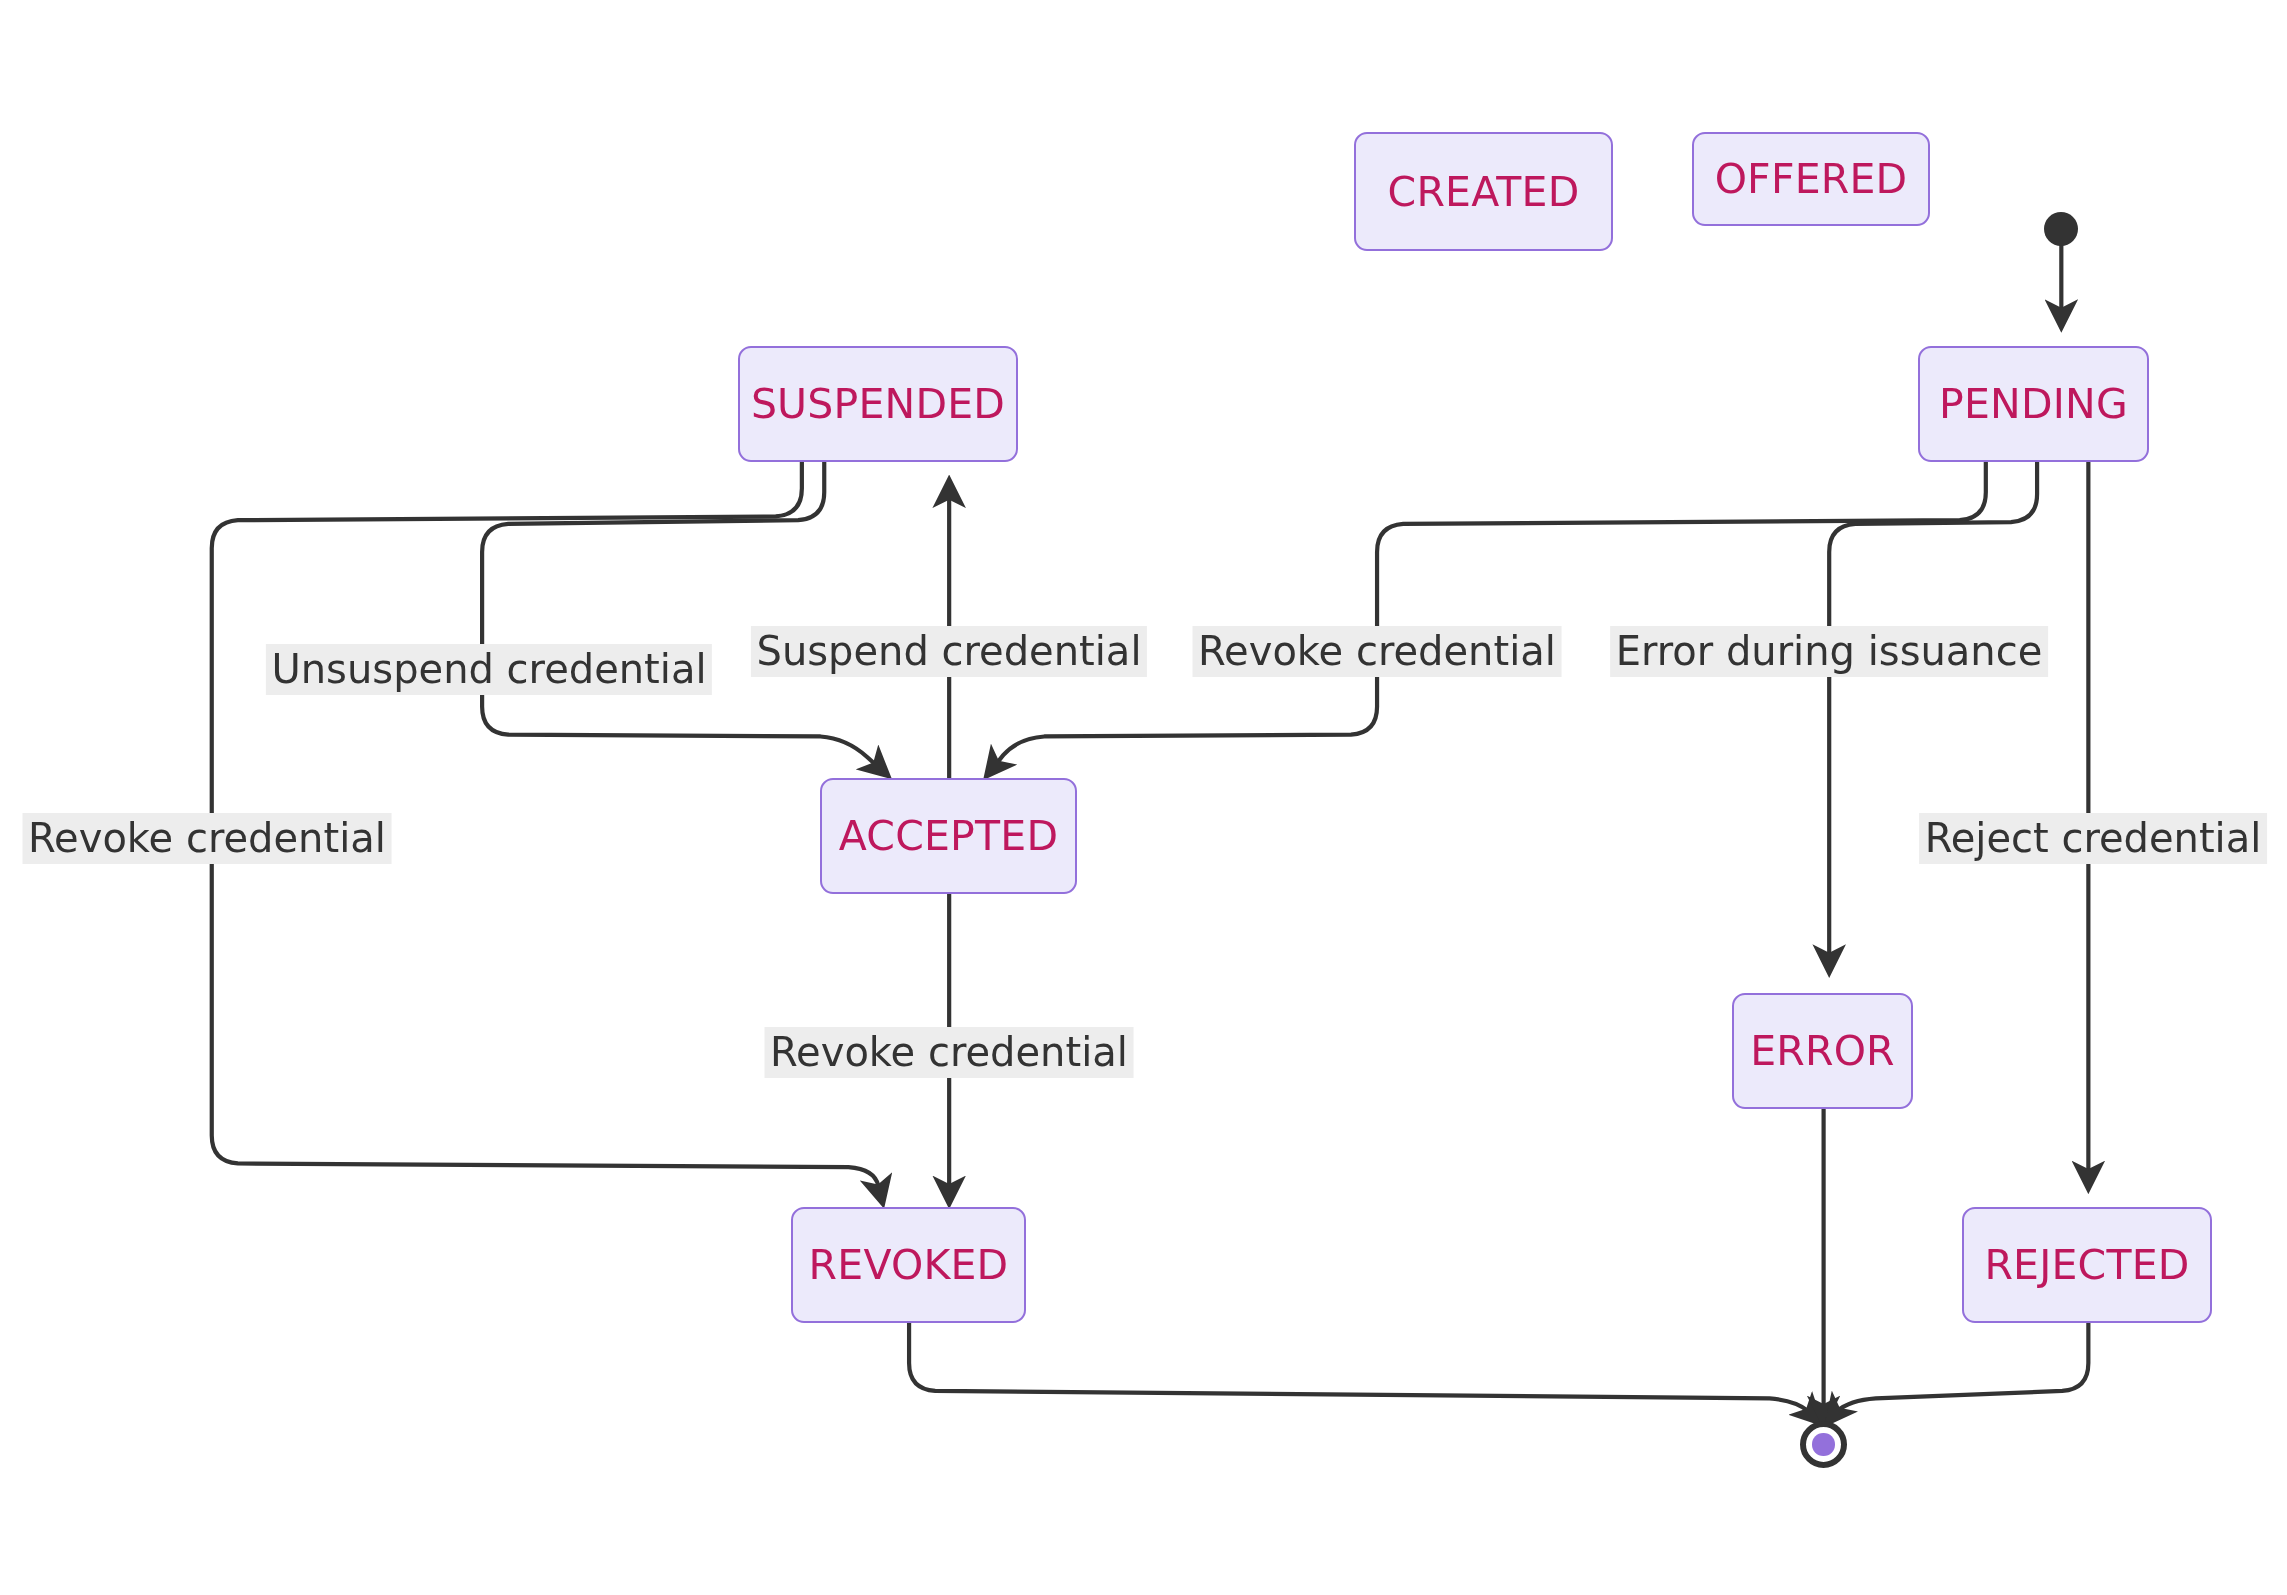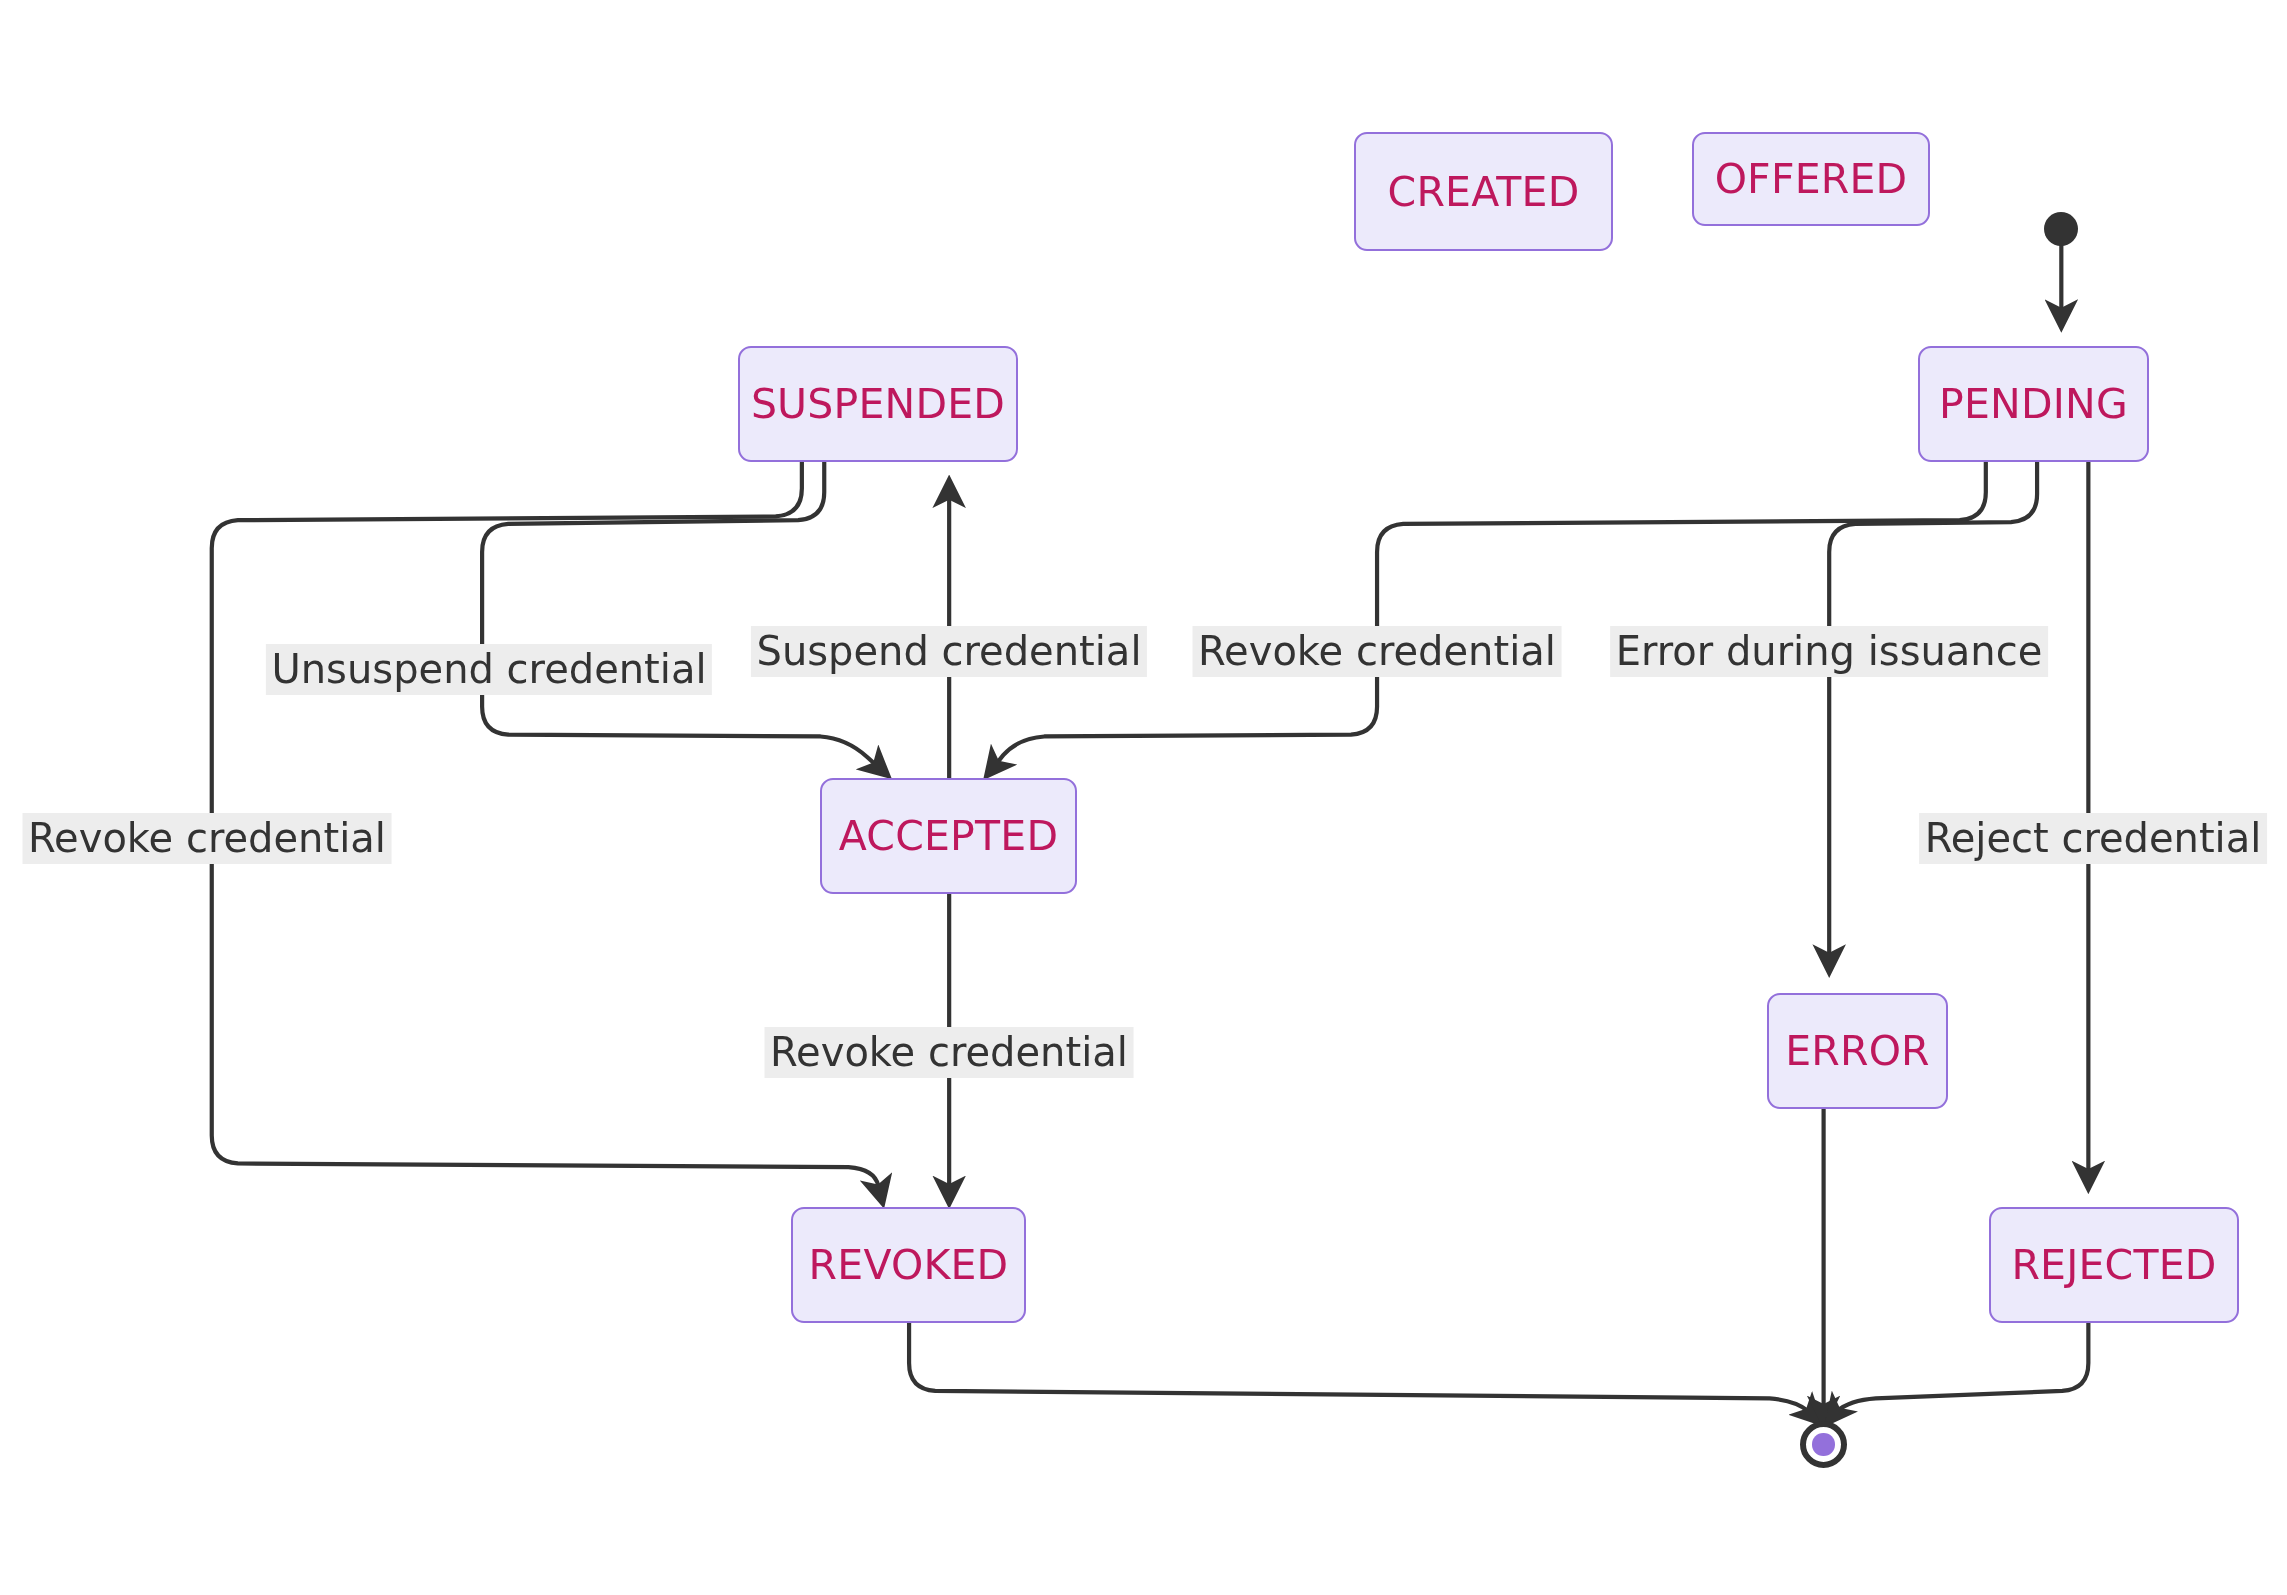--- a/index.html
+++ b/index.html
@@ -141,29 +141,29 @@
   </div>
 
   <div class="state-node" style="left:1918px; top:346px; width:231px; height:116px;">
     <span>PENDING</span>
   </div>
 
   <div class="state-node" style="left:820px; top:778px; width:257px; height:116px;">
     <span>ACCEPTED</span>
   </div>
 
-  <div class="state-node" style="left:1732px; top:993px; width:181px; height:116px;margin-left:35px;">
+  <div class="state-node" style="left:1732px; top:993px; width:181px; height:116px;">
     <span>ERROR</span>
   </div>
 
   <div class="state-node" style="left:791px; top:1207px; width:235px; height:116px;">
     <span>REVOKED</span>
   </div>
 
-  <div class="state-node" style="left:1962px; top:1207px; width:250px; height:116px;margin-left:27px;">
+  <div class="state-node" style="left:1962px; top:1207px; width:250px; height:116px;">
     <span>REJECTED</span>
   </div>
 
   <div class="edge-label" style="left:489px; top:644px;">Unsuspend credential</div>
 
   <div class="edge-label" style="left:949px; top:626px;">Suspend credential</div>
 
   <div class="edge-label" style="left:1377px; top:626px;">Revoke credential</div>
 
   <div class="edge-label" style="left:1829px; top:626px;">Error during issuance</div>

